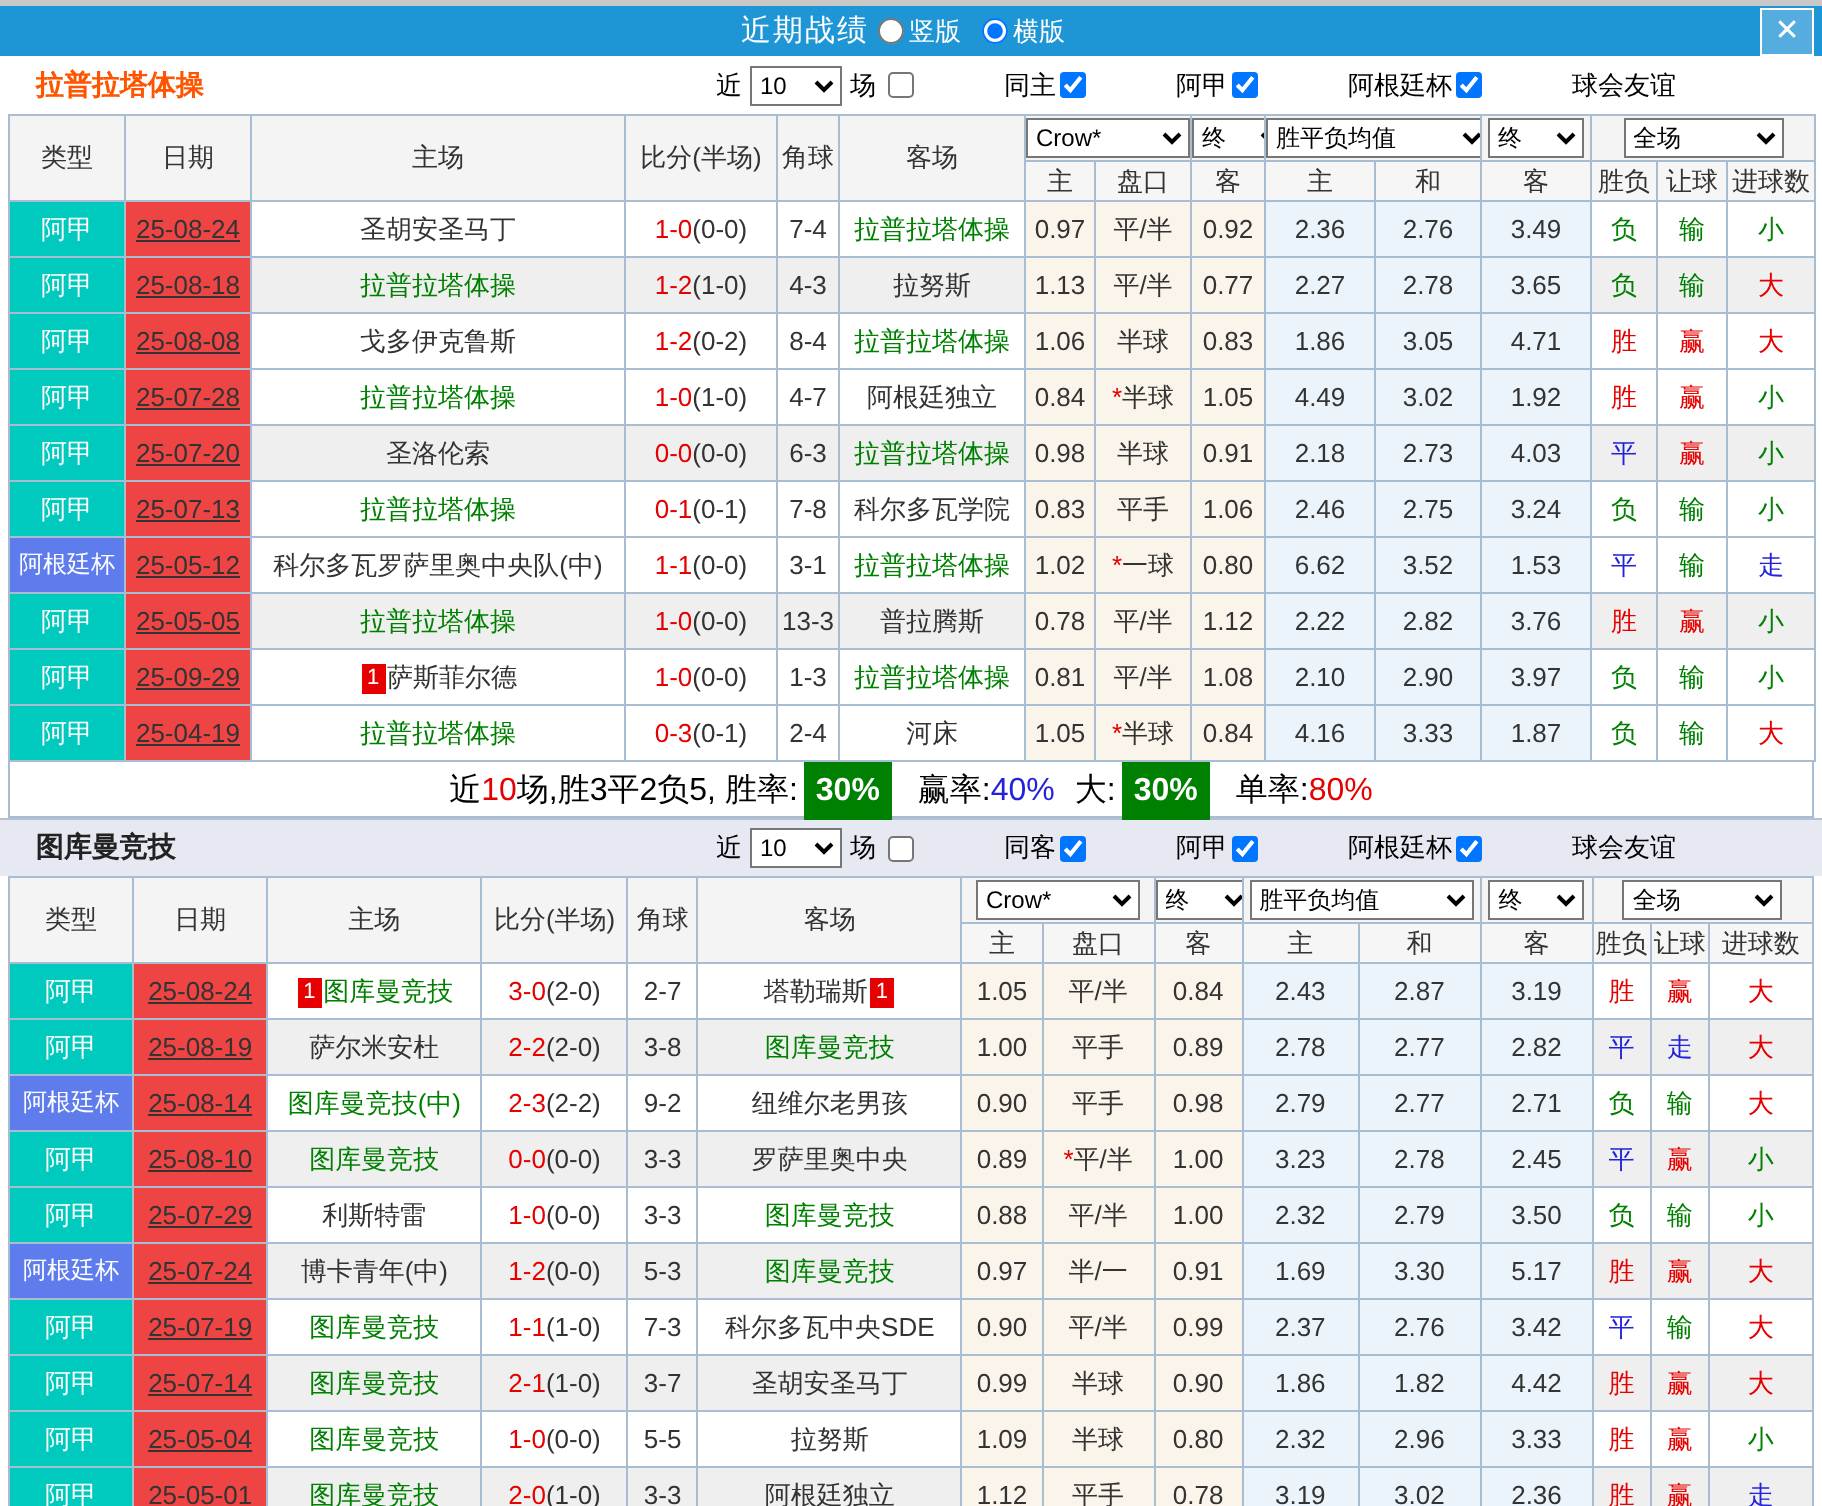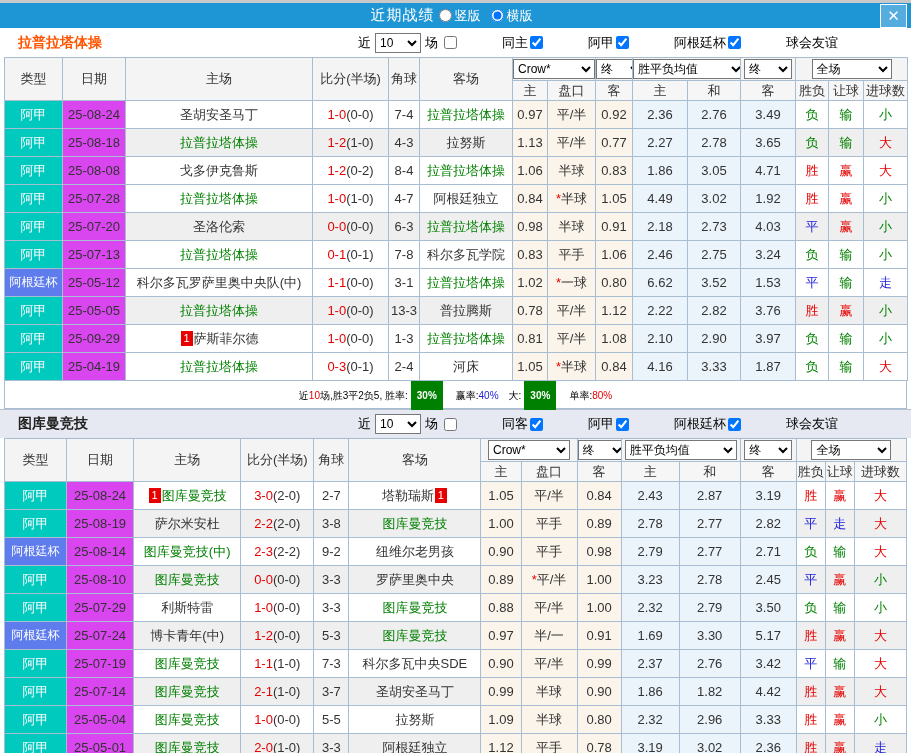--- a/index.html
+++ b/index.html
@@ -34,36 +34,36 @@
     overflow:hidden;white-space:nowrap;font-weight:normal;font-size:13px;}
   .grid thead th{background:#F6F6F6;height:19px;color:#333;}
   .grid thead .selrow th{height:22px;background:#F4F4F4;}
   .grid tbody td{height:27px;background:#fff;}
   select{font-size:12px;height:20px;background:#fff;border:1px solid #777;}
   .sel-crow{width:82px;}
   .sel-fin{width:48px;}
   .sel-avg{width:112px;}
   .sel-full{width:80px;}
   
-  .grid td.c-date{background:#d946ef;}
+  .grid td.c-date{background:#ef4444;text-decoration:underline;}
   .grid td.c-cream{background:#FBF4EA;}
   .grid td.c-blue{background:#EBF4FB;font-size:13px;}
   .grid td.lg-jia{background:#00C9BE;color:#fff;}
   .grid td.lg-cup{background:#5E7CEC;color:#fff;font-size:12px;}
   
   .rows-s1 tr:nth-child(3n+2) td.stripe{background:#EFEFEF;}
   .rows-s2 tr:nth-child(even) td.stripe{background:#EFEFEF;}
   .g{color:#008000;}
   .r{color:#E60000;}
   .b{color:#2222DD;}
   .badge{display:inline-block;background:#E60000;color:#fff;font-size:11px;
     width:12px;height:15px;line-height:15px;text-align:center;vertical-align:1px;margin:0 1px;}
   .star{color:#E60000;font-style:normal;}
   .summary{width:901px;margin:0 4px;border:1px solid #A6BDD2;border-top:none;
-    height:27px;line-height:27px;text-align:center;font-size:10px;color:#000;}
+    height:27px;line-height:27px;text-align:center;font-size:16px;color:#000;}
   .rate-badge{display:inline-block;background:#008000;color:#fff;
     padding:1px 6px;margin:0 3px;font-weight:bold;}
   .sp{margin-left:10px;}
 </style>
 </head>
 <body>
 
 <div class="topstrip"></div>
 
 <div class="titlebar">

